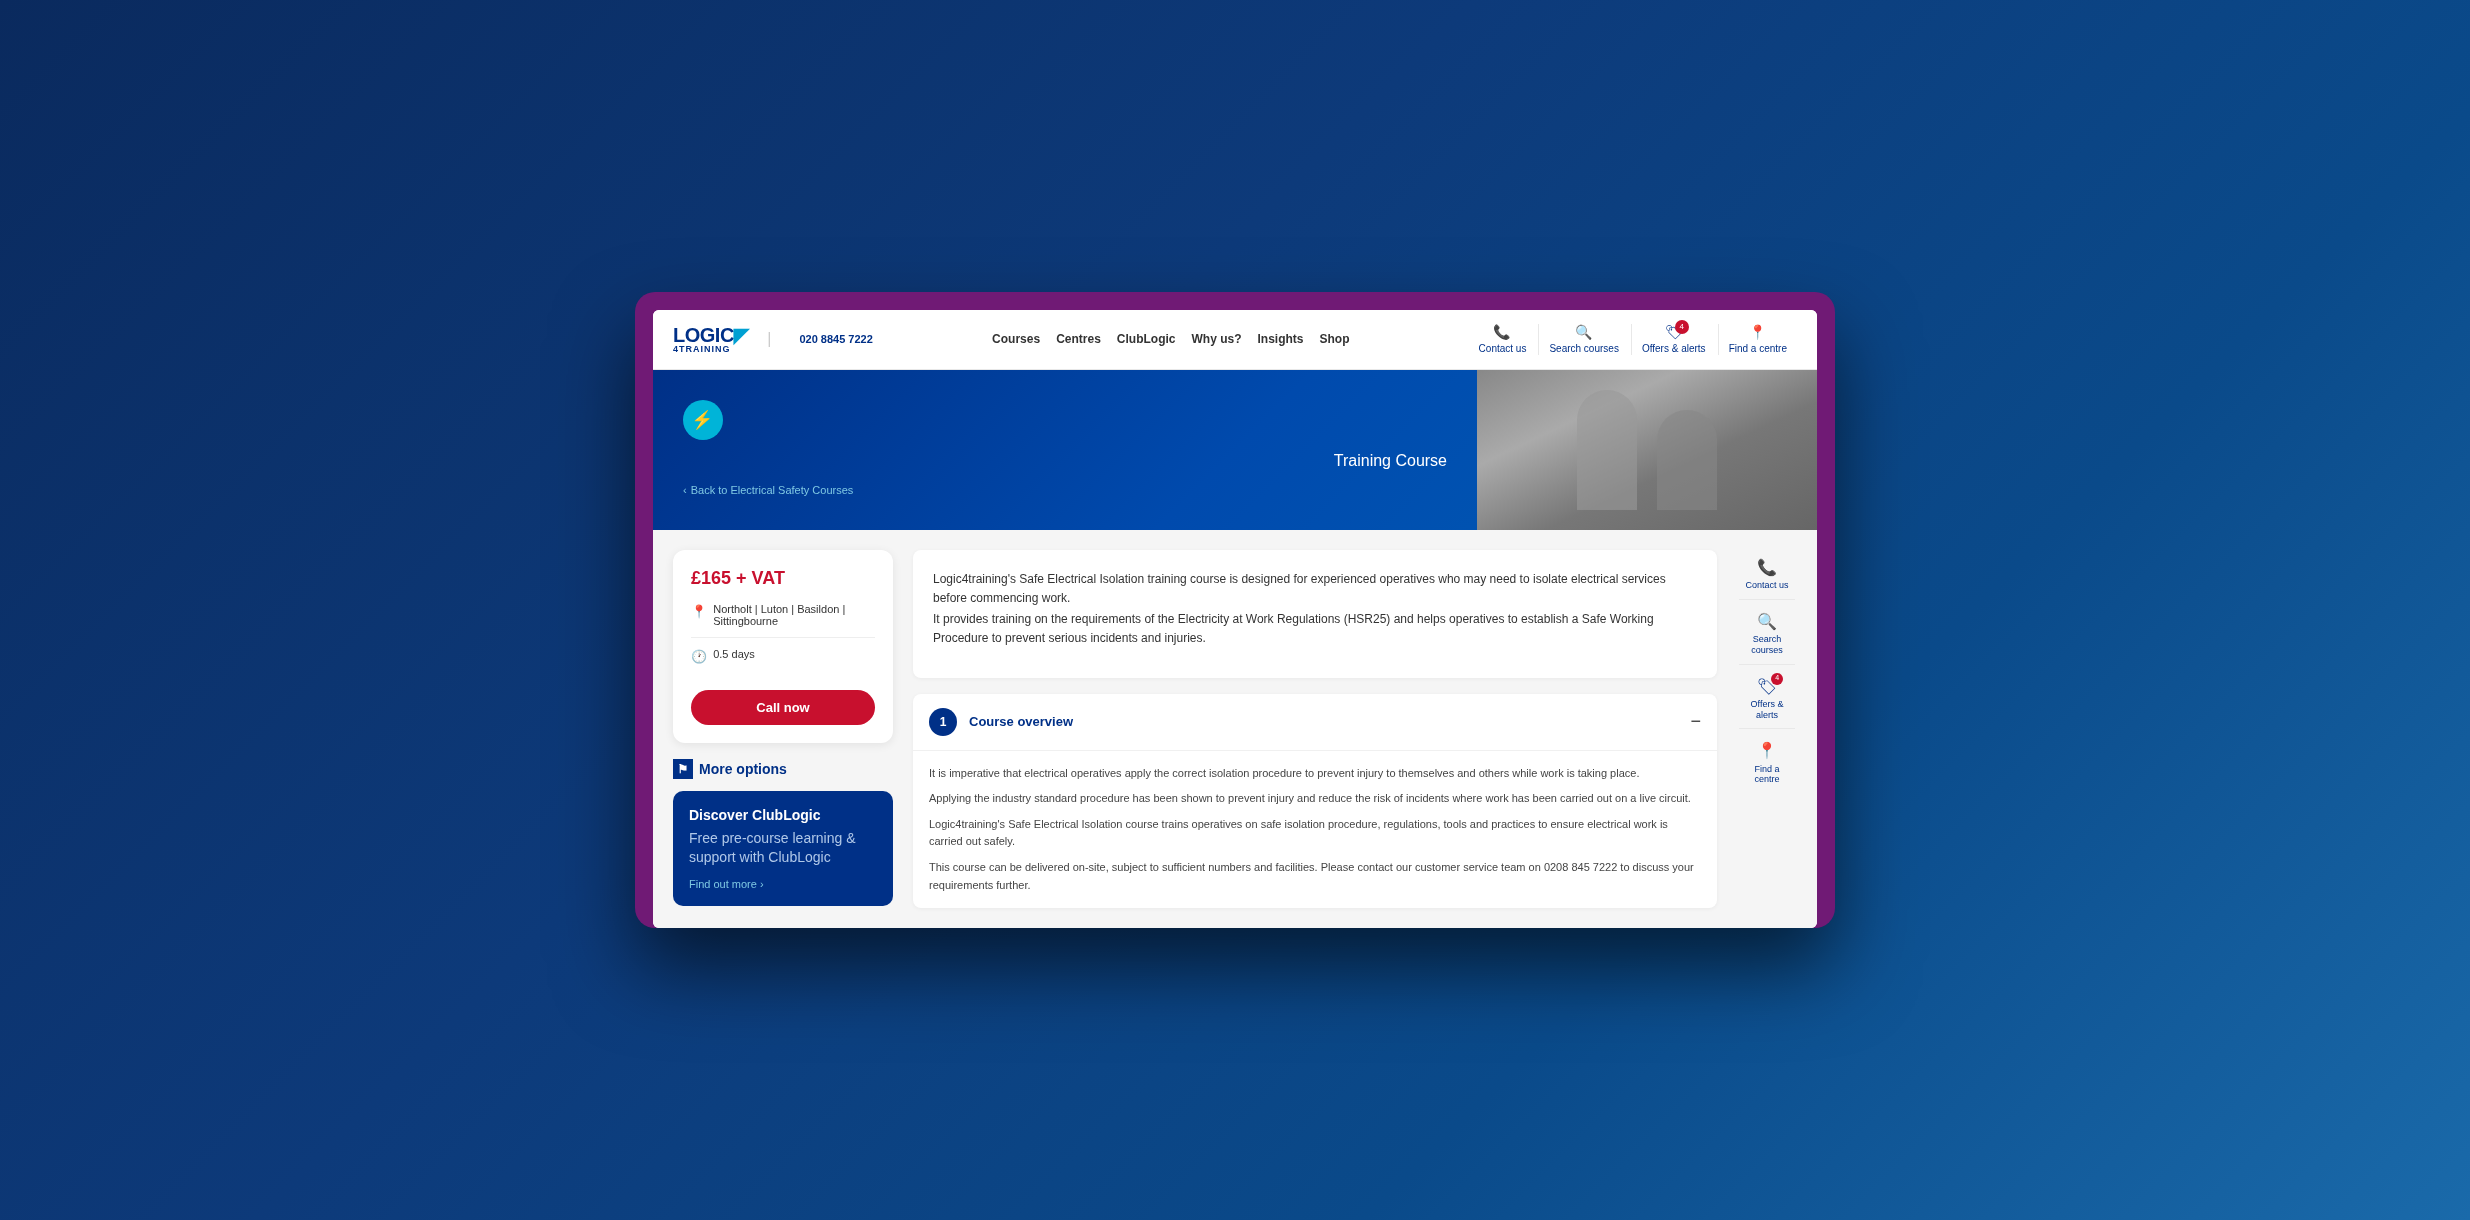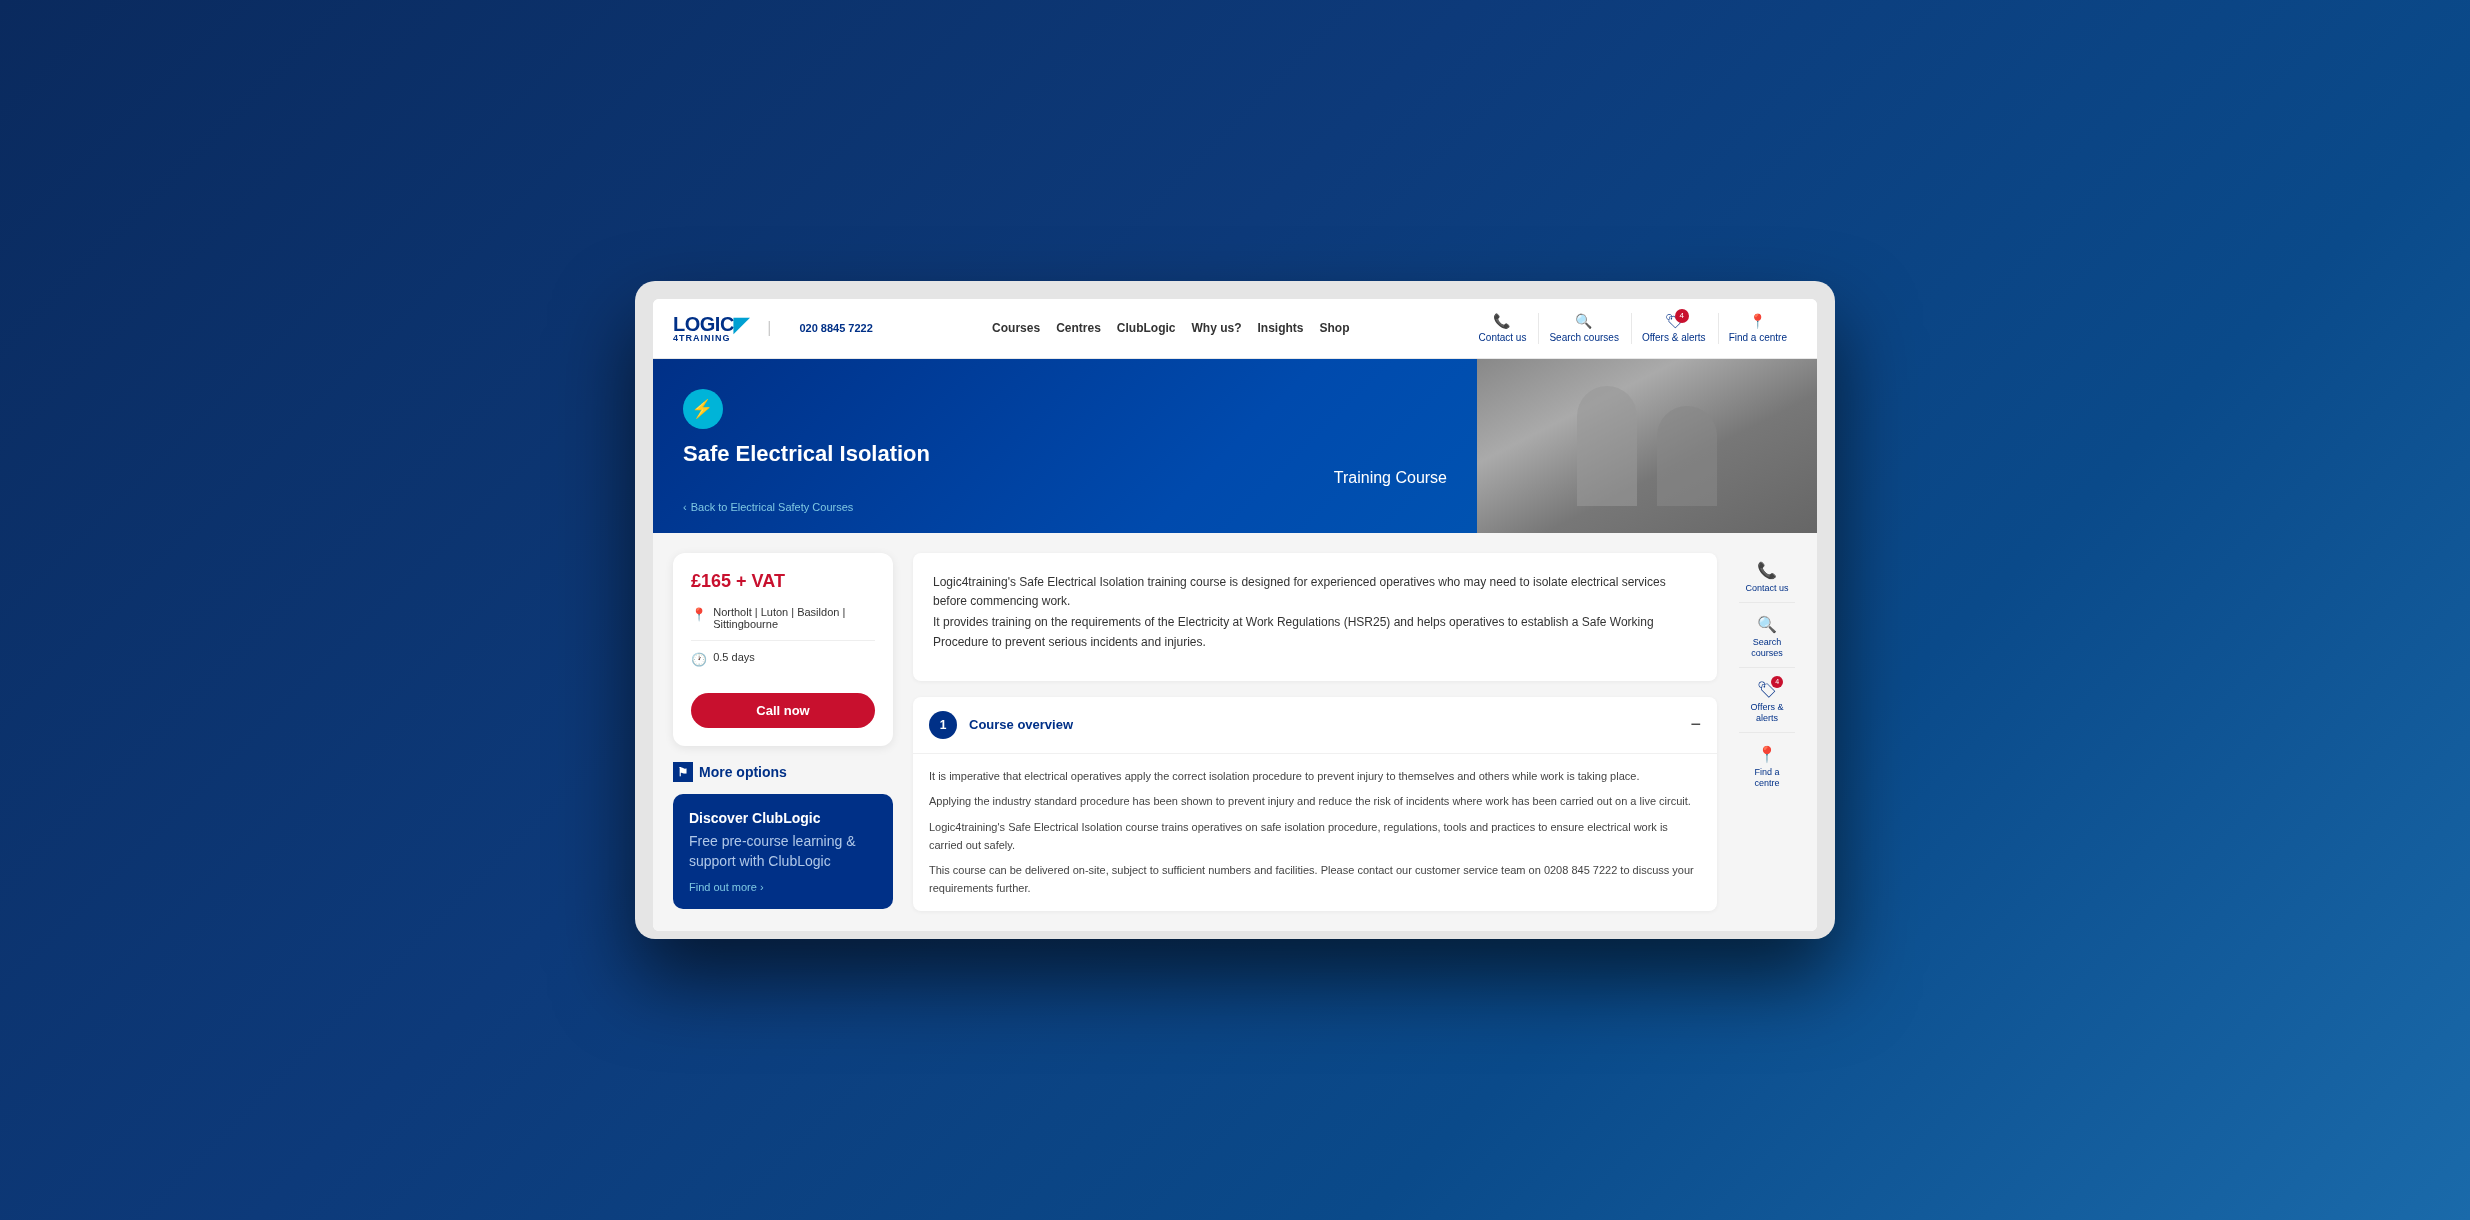--- a/index.html
+++ b/index.html
@@ -9,23 +9,23 @@
       display: flex;
       align-items: center;
       justify-content: center;
       font-family: Arial, sans-serif;
       overflow: hidden;
     }
 
     
     .laptop-frame {
       width: 1200px;
-      background: #e5e5e5;
+      background: #701a75;
       border-radius: 20px;
-      padding: 18px 18px 8px 18px;
+      padding: 18px 18px 0 18px;
       position: relative;
       box-shadow: 0 40px 80px rgba(0,0,0,0.6);
     }
     .laptop-screen {
       background: #fff;
       border-radius: 6px;
       overflow: hidden;
       width: 100%;
     }
 
@@ -456,21 +456,20 @@
           <span>Find a centre</span>
         </div>
       </div>
     </header>
 
     <div class="hero">
       <div class="hero-left">
         <div class="hero-icon">
           <span>⚡</span>
         </div>
-        <div class="hero-title">Safe Electrical Isolation</div>
         <div class="hero-subtitle">Training Course</div>
         <div class="hero-back">
           <span>‹</span>
           <span>Back to Electrical Safety Courses</span>
         </div>
       </div>
       <div class="hero-image">
         <div class="hero-image-inner">
 
           <div style="width:100%;height:100%;background:linear-gradient(to bottom right, #888 0%, #aaa 30%, #777 60%, #666 100%);display:flex;align-items:center;justify-content:center;">

